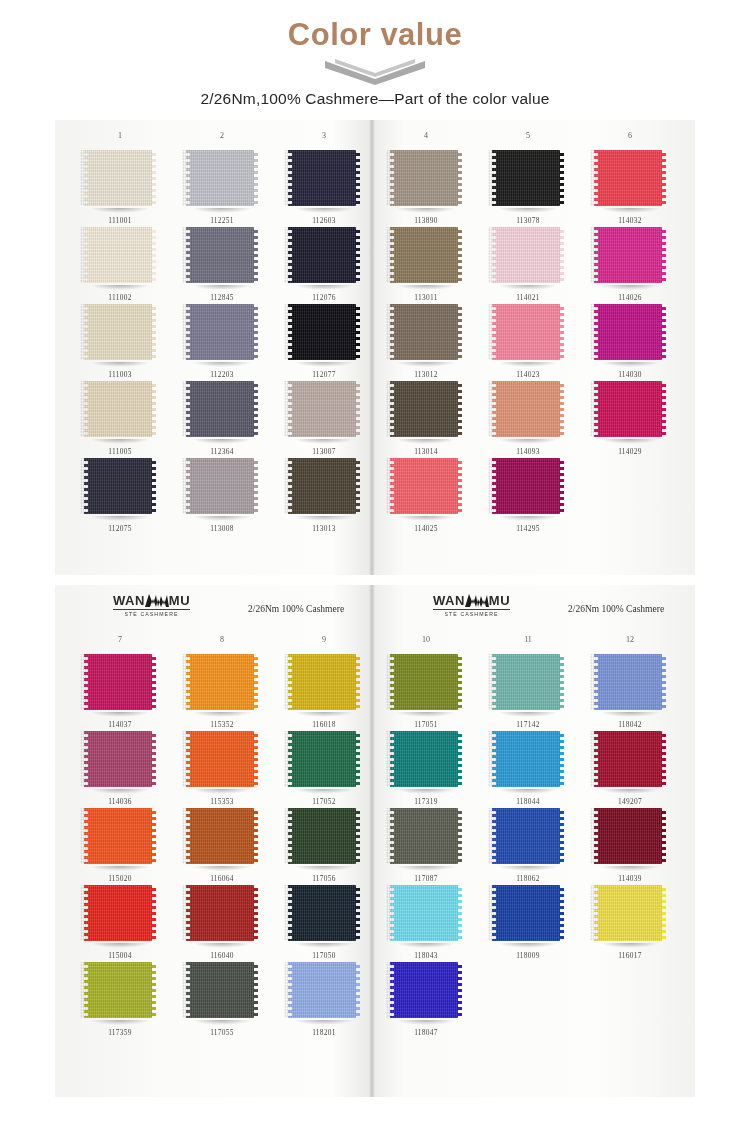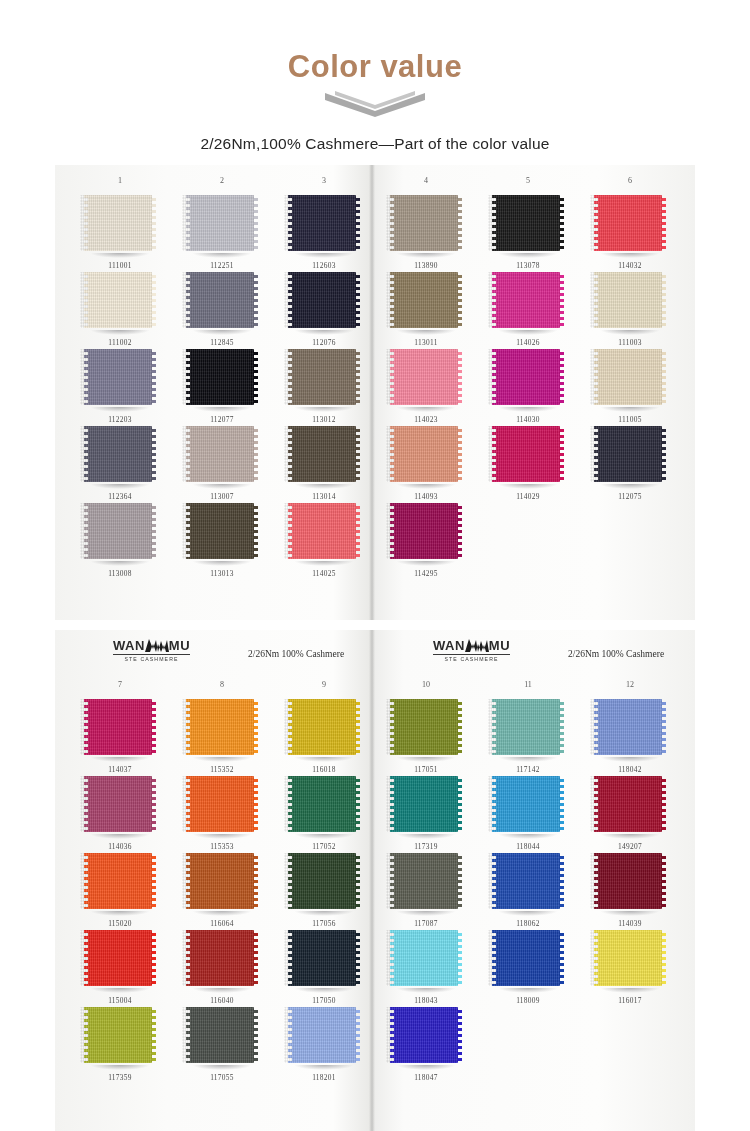--- a/index.html
+++ b/index.html
@@ -8,25 +8,25 @@
     background:#ffffff;
     font-family:"Liberation Sans", sans-serif;
     overflow:hidden;
   }
   .page{position:relative;width:750px;height:1131px;background:#fff;}
 
   
   .header{padding-top:18px;text-align:center;}
   .title{
     font-size:31px;font-weight:bold;color:#b28360;
-    letter-spacing:0.5px;line-height:1.1;margin-top:32px;
+    letter-spacing:0.5px;line-height:1.1;
   }
   .chev-wrap{height:26px;margin-top:7px;display:flex;justify-content:center;align-items:center;}
   .subtitle{
-    font-size:15.5px;color:#262626;margin-top:18px;letter-spacing:.2px;
+    font-size:15.5px;color:#262626;margin-top:5px;letter-spacing:.2px;
   }
 
   
   .card{
     position:relative;
     margin:0 auto;
     background:#f7f7f5;
     box-sizing:border-box;
   }
   .card1{width:640px;height:455px;margin-top:12px;}
@@ -204,20 +204,28 @@
             <div class="swatch-wrap">
               <div class="shadow"></div>
               <div class="swatch" style="background: rgb(140, 123, 92);"></div>
               <div class="tex"></div>
             </div>
             <div class="code">113011</div>
           </div>
           <div class="cell">
             <div class="swatch-wrap">
               <div class="shadow"></div>
+              <div class="swatch" style="background: rgb(247, 211, 220);"></div>
+              <div class="tex"></div>
+            </div>
+            <div class="code">114021</div>
+          </div>
+          <div class="cell">
+            <div class="swatch-wrap">
+              <div class="shadow"></div>
               <div class="swatch" style="background: rgb(217, 40, 143);"></div>
               <div class="tex"></div>
             </div>
             <div class="code">114026</div>
           </div>
           <div class="cell">
             <div class="swatch-wrap">
               <div class="shadow"></div>
               <div class="swatch" style="background: rgb(232, 222, 196);"></div>
               <div class="tex"></div>

